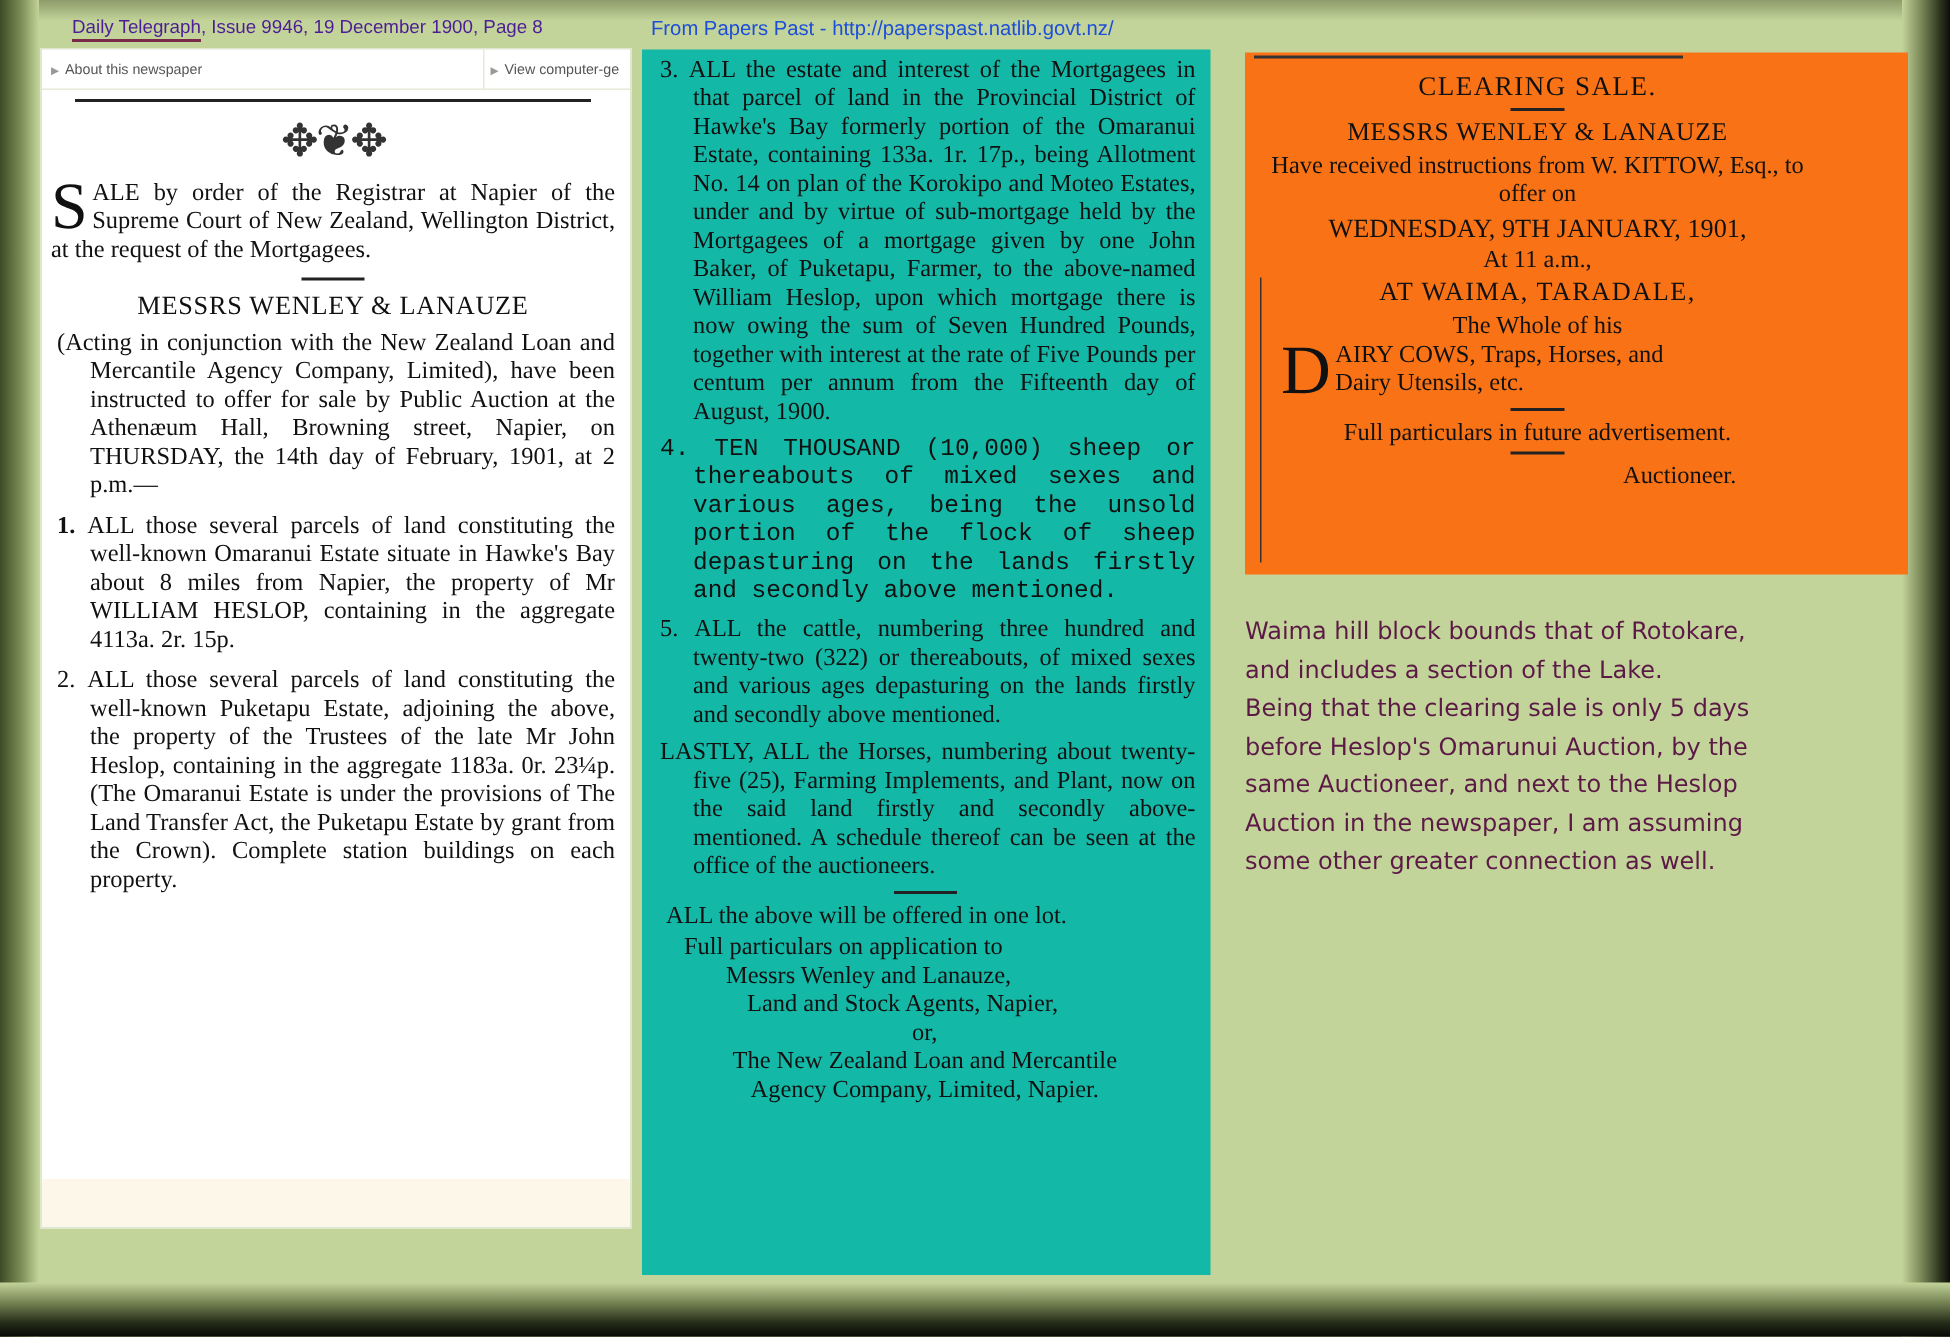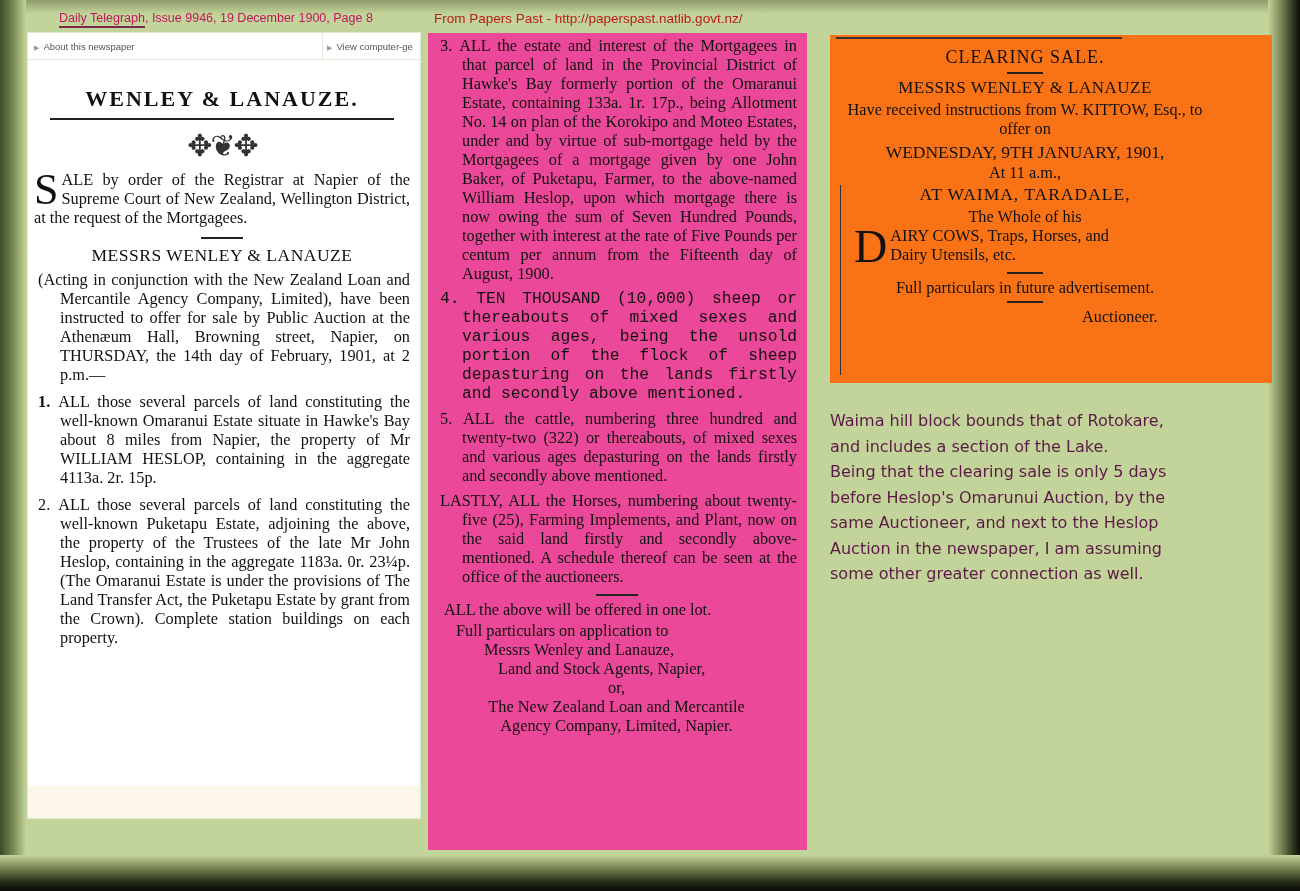--- a/index.html
+++ b/index.html
@@ -15,45 +15,45 @@
     background: linear-gradient(to right, #3d4a26, #7d8f58 55%, #c3d49a); }
   .bevel-right { position: absolute; right: 0; top: 0; width: 32px; height: 891px;
     background: linear-gradient(to right, #c3d49a, #7a8858 40%, #2c331d 80%, #0d0f08); }
   .bevel-bottom { position: absolute; left: 0; bottom: 0; width: 1300px; height: 36px;
     background: linear-gradient(to bottom, #c3d49a, #6f7d4e 40%, #252b18 75%, #080906); }
 
   .serif { font-family: "Liberation Serif", "DejaVu Serif", serif; color: #111; }
   .sans { font-family: "Liberation Sans", "DejaVu Sans", sans-serif; }
 
   .caption-left {
-    position: absolute; left: 59px; top: 11px; font-size: 12.5px; color: #be185d;
+    position: absolute; left: 48px; top: 11px; font-size: 12.5px; color: #4c1d95;
   }
   .caption-left .pub { border-bottom: 2px solid #7a2a4a; padding-bottom: 1px; }
   .caption-mid {
-    position: absolute; left: 434px; top: 11px; font-size: 13.5px; color: #b91c1c;
+    position: absolute; left: 434px; top: 11px; font-size: 13.5px; color: #1d4ed8;
   }
 
   
   .col1 {
     position: absolute; left: 27px; top: 32px; width: 394px; height: 787px;
     background: #ffffff; border: 1px solid #dfe6cf;
   }
   .col1 .toolbar {
     height: 27px; border-bottom: 1px solid #e6ead9; font-size: 9.5px; color: #555;
     display: flex; align-items: center; position: relative;
   }
   .col1 .toolbar .link { position: absolute; top: 8px; cursor: pointer; }
   .col1 .toolbar .link.l1 { left: 6px; }
   .col1 .toolbar .link.l2 { left: 294px; border-left: 1px solid #e6ead9; padding-left: 4px; height: 27px; top: 0; line-height: 27px; }
   .col1 .toolbar .tri { color: #999; font-size: 7px; margin-right: 4px; }
   .col1 .bottom-cream { position: absolute; left: 0; bottom: 0; width: 100%; height: 32px; background: #fdf7ea; }
 
   .col2 {
     position: absolute; left: 428px; top: 33px; width: 379px; height: 817px;
-    background: #ec4899;
+    background: #14b8a6;
   }
   .col3 {
     position: absolute; left: 830px; top: 35px; width: 442px; height: 348px;
     background: #f97316;
   }
   .note {
     position: absolute; left: 830px; top: 408px; width: 420px;
     font-family: "DejaVu Sans", sans-serif; font-size: 16px; line-height: 25.5px; color: #5b1a45;
   }
   .note p { margin: 0; }
@@ -83,21 +83,20 @@
     <span class="pub">Daily Telegraph</span><span>, Issue 9946, 19 December 1900, Page 8</span>
   </div>
   <div class="caption-mid sans">From Papers Past - http://paperspast.natlib.govt.nz/</div>
 
   <div class="col1">
     <div class="toolbar sans">
       <span class="link l1"><span class="tri">▶</span><span>About this newspaper</span></span>
       <span class="link l2"><span class="tri">▶</span><span>View computer-ge</span></span>
     </div>
     <div class="serif" style="padding: 0 10px 0 6px;">
-      <div class="h-title" style="margin-top:26px;">WENLEY &amp; LANAUZE.</div>
       <div class="rule"></div>
       <div class="crest">✥❦✥</div>
       <div class="p" style="margin-top:8px;">
         <span class="dropcap">S</span><span>ALE by order of the Registrar at Napier of the Supreme Court of New Zealand, Wellington District, at the request of the Mortgagees.</span>
       </div>
       <div class="dash" style="margin-top:10px;"></div>
       <div class="caps-h" style="margin-top:6px;">MESSRS WENLEY &amp; LANAUZE</div>
       <div class="p hang" style="margin-top:4px;">(Acting in conjunction with the New Zealand Loan and Mercantile Agency Company, Limited), have been instructed to offer for sale by Public Auction at the Athenæum Hall, Browning street, Napier, on THURSDAY, the 14th day of February, 1901, at 2 p.m.—</div>
       <div class="p hang bold-num" style="margin-top:8px;">
         <span class="bold">1.</span>&nbsp;<span>ALL those several parcels of land constituting the well-known Omaranui Estate situate in Hawke's Bay about 8 miles from Napier, the property of Mr WILLIAM HESLOP, containing in the aggregate 4113a. 2r. 15p.</span>

